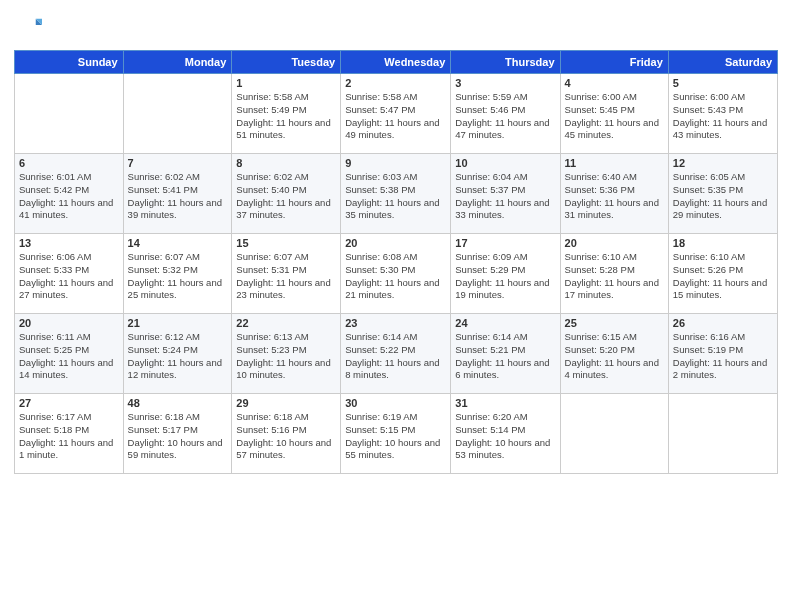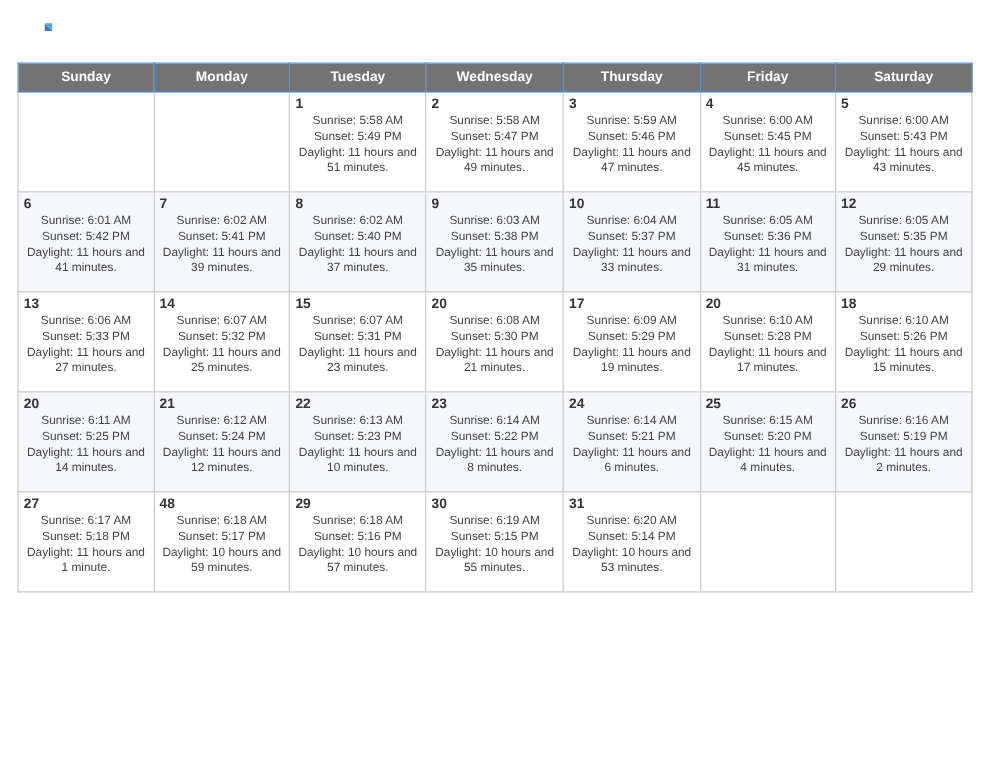--- a/index.html
+++ b/index.html
@@ -54,23 +54,23 @@
     .subtitle {
       font-size: 14px;
       color: #555;
     }
     .calendar {
       width: 100%;
       border-collapse: collapse;
       font-size: 10px;
     }
     .calendar th {
-      background: #737373;
+      background: #1d4ed8;
       color: #fff;
-      text-align: center;
+      text-align: right;
       padding: 5px 5px;
       font-size: 11px;
       font-weight: bold;
       border: 1px solid #5590cc;
     }
     .calendar td {
       border: 1px solid #ccc;
       vertical-align: top;
       padding: 3px 4px;
       width: 113px;
@@ -84,21 +84,20 @@
       font-size: 11px;
       font-weight: bold;
       color: #333;
       display: block;
       margin-bottom: 2px;
     }
     .day-info {
       color: #444;
       font-size: 9.5px;
       line-height: 1.35;
-      text-align: center;
     }
     .empty-cell {
       background: #fff !important;
     }
   </style>
 </head>
 <body>
 
 <div class="container">
   <div class="header">
@@ -191,21 +190,21 @@
 Daylight: 11 hours and 35 minutes.</div>
           </td>
           <td>
             <span class="day-num">10</span>
             <div class="day-info">Sunrise: 6:04 AM
 Sunset: 5:37 PM
 Daylight: 11 hours and 33 minutes.</div>
           </td>
           <td>
             <span class="day-num">11</span>
-            <div class="day-info">Sunrise: 6:05 AM
+            <div class="day-info">Sunrise: 6:40 AM
 Sunset: 5:36 PM
 Daylight: 11 hours and 31 minutes.</div>
           </td>
           <td>
             <span class="day-num">12</span>
             <div class="day-info">Sunrise: 6:05 AM
 Sunset: 5:35 PM
 Daylight: 11 hours and 29 minutes.</div>
           </td>
         </tr>

